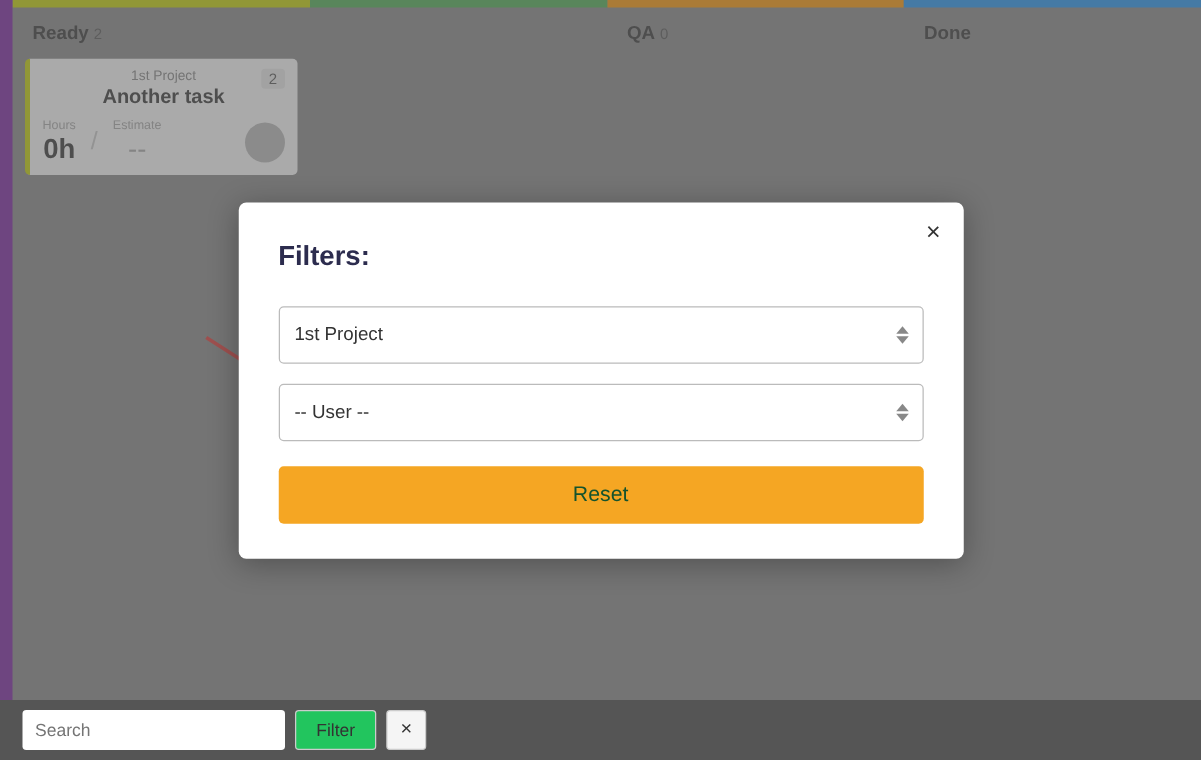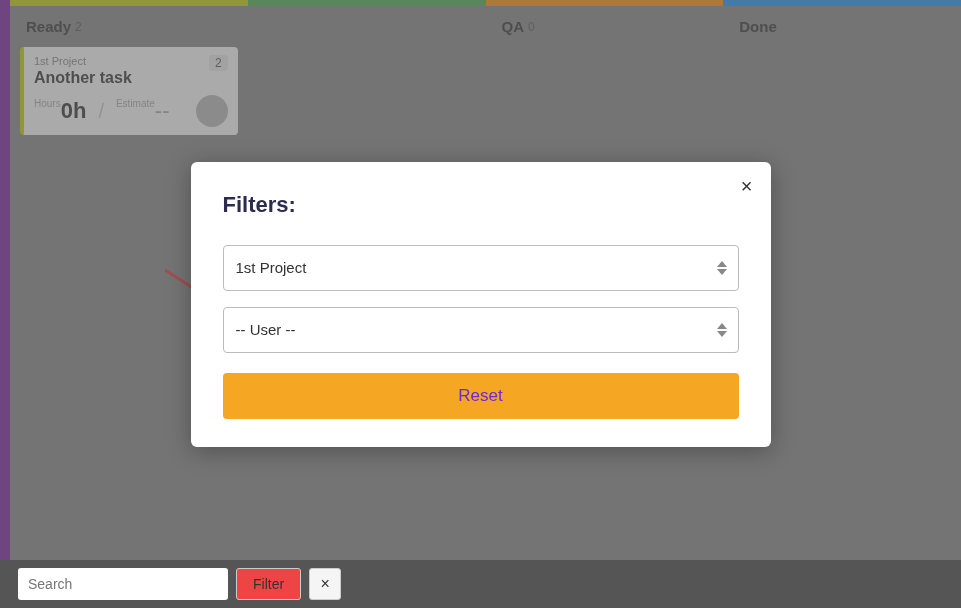--- a/index.html
+++ b/index.html
@@ -20,20 +20,21 @@
       height: 560px;
       background: #888;
       display: flex;
       gap: 0;
     }
 
     .column-bg {
       flex: 1;
       display: flex;
       flex-direction: column;
+      text-align: center;
     }
 
     .column-header-bar {
       height: 6px;
     }
 
     .column-header-bar.ready { background: #c8d400; }
     .column-header-bar.in-progress { background: #4caf50; }
     .column-header-bar.qa { background: #ff9800; }
     .column-header-bar.done { background: #2196f3; }
@@ -79,20 +80,21 @@
     }
 
     .task-meta {
       display: flex;
       align-items: center;
       gap: 10px;
     }
 
     .task-meta-group {
       display: flex;
+      flex-direction: column;
       font-size: 11px;
       color: #aaa;
     }
 
     .task-meta-value {
       font-size: 22px;
       color: #333;
       font-weight: bold;
     }
 
@@ -162,21 +164,21 @@
       padding: 0 10px;
       font-size: 14px;
       background: #fff;
       color: #333;
       outline: none;
     }
 
     .filter-btn {
       height: 32px;
       padding: 0 16px;
-      background: #ef4444;
+      background: #22c55e;
       border: 1px solid #ccc;
       border-radius: 3px;
       cursor: pointer;
       font-size: 14px;
       color: #333;
     }
 
     .clear-btn {
       height: 32px;
       width: 32px;
@@ -281,21 +283,21 @@
       border-right: 5px solid transparent;
       border-top: 6px solid #888;
     }
 
     .reset-btn {
       width: 100%;
       height: 46px;
       background: #f5a623;
       border: none;
       border-radius: 4px;
-      color: #6d28d9;
+      color: #14532d;
       font-size: 17px;
       font-weight: 500;
       cursor: pointer;
       margin-top: 4px;
     }
 
     
     .sidebar-strip {
       position: absolute;
       top: 0; left: 0;

